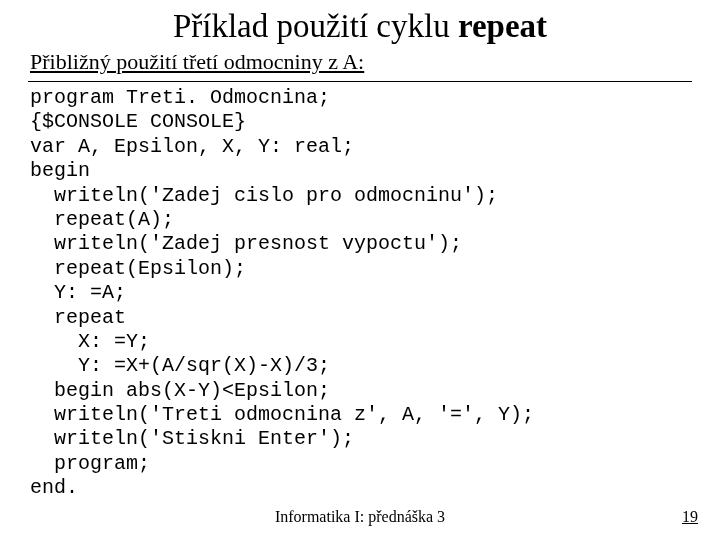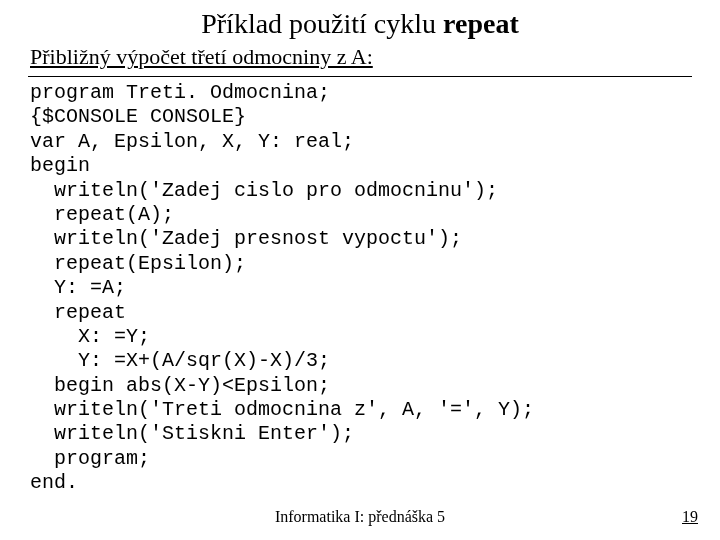--- a/index.html
+++ b/index.html
@@ -9,21 +9,21 @@
     height: 540px;
     background: #ffffff;
     font-family: "Times New Roman", serif;
     position: relative;
     box-sizing: border-box;
   }
   .slide {
     padding: 8px 28px 0 28px;
   }
   .title {
-    font-size: 28px;
+    font-size: 33px;
     text-align: center;
     margin: 0 0 4px 0;
     font-weight: normal;
   }
   .title .kw {
     font-weight: bold;
   }
   .subtitle {
     font-size: 22px;
     text-decoration: underline;
@@ -57,21 +57,21 @@
     right: 22px;
     bottom: 0;
     text-decoration: underline;
   }
 </style>
 </head>
 <body>
 
 <div class="slide">
   <h1 class="title"><span>Příklad použití cyklu </span><span class="kw">repeat</span></h1>
-  <div class="subtitle">Přibližný výpočet třetí odmocniny z A:</div>
+  <div class="subtitle">Přibližný použití třetí odmocniny z A:</div>
   <hr class="hr">
   <div class="code"><span class="b">program</span><span> Treti. Odmocnina;</span>
 <span>{$CONSOLE CONSOLE}</span>
 <span class="b">var</span><span> A, Epsilon, X, Y: real;</span>
 <span class="b">begin</span>
 <span>  writeln('Zadej cislo pro odmocninu');</span>
 <span>  repeat(A);</span>
 <span>  writeln('Zadej presnost vypoctu');</span>
 <span>  repeat(Epsilon);</span>
 <span>  Y: =A;</span>
@@ -79,15 +79,15 @@
 <span>    X: =Y;</span>
 <span>    Y: =X+(A/sqr(X)-X)/3;</span>
 <span class="b">  begin</span><span> abs(X-Y)&lt;Epsilon;</span>
 <span>  writeln('Treti odmocnina z', A, '=', Y);</span>
 <span>  writeln('Stiskni Enter');</span>
 <span>  program;</span>
 <span class="b">end.</span></div>
 </div>
 
 <div class="footer">
-  <div class="footer-center">Informatika I: přednáška 5</div>
+  <div class="footer-center">Informatika I: přednáška 3</div>
   <div class="footer-num">19</div>
 </div>
 
 </body></html>

